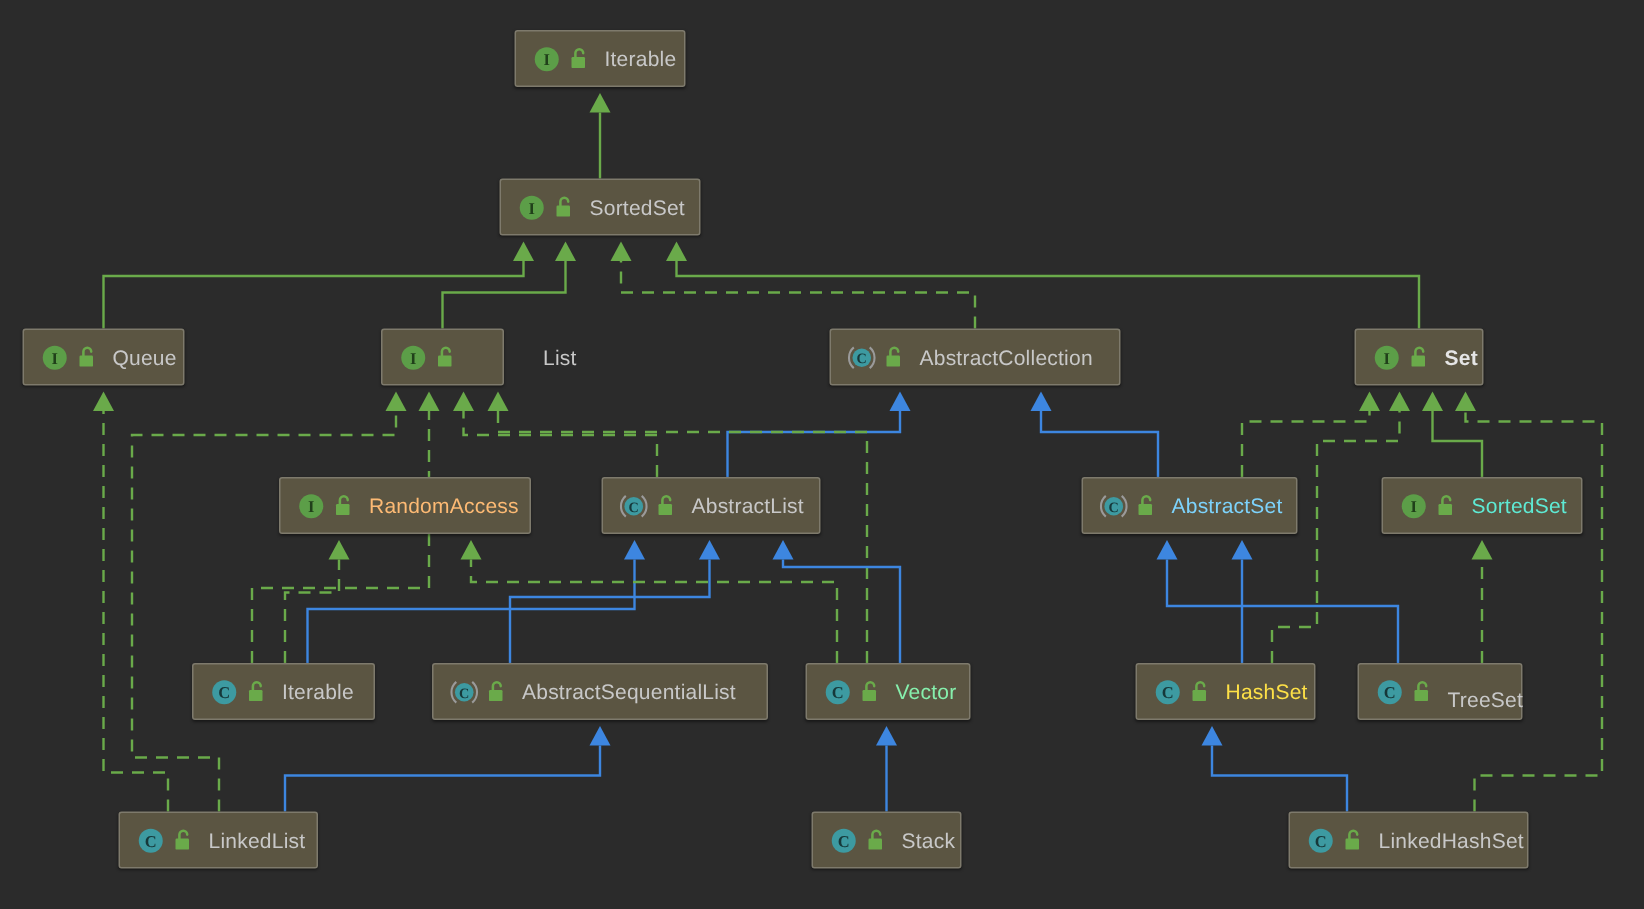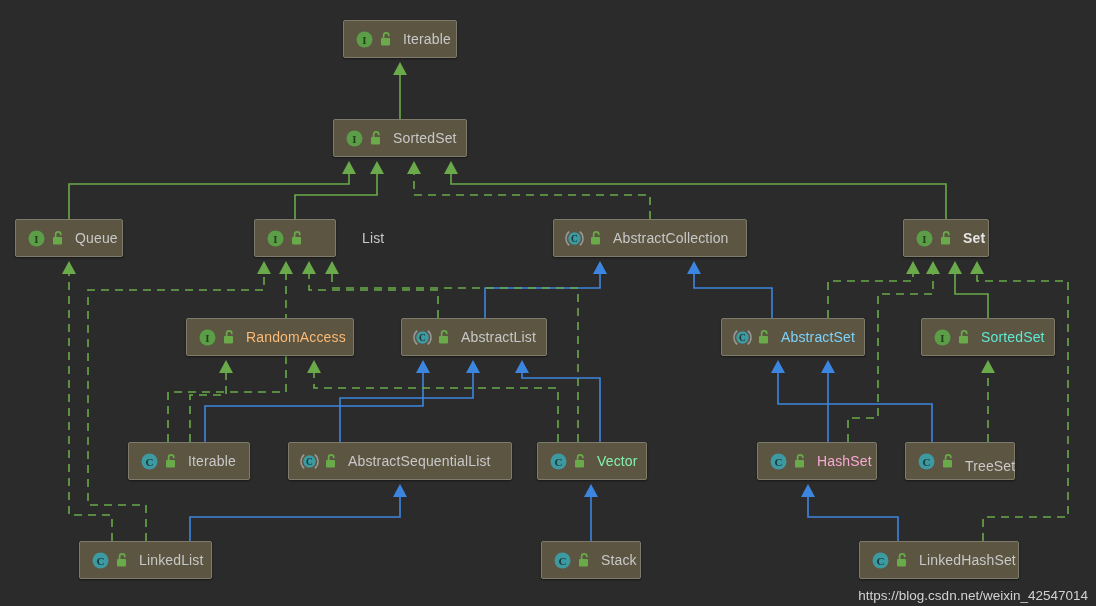--- a/index.html
+++ b/index.html
@@ -398,21 +398,21 @@
             <circle cx="9.5" cy="9.5" r="8" fill="#3d9aa1"></circle>
             <text x="9.5" y="13.6" text-anchor="middle" font-family="Liberation Serif, serif" font-size="11" font-weight="bold" fill="#16383a">C</text>
           </svg>
         </span>
         <span class="node-lock">
           <svg width="14" height="16" viewBox="0 0 14 16">
             <path d="M3.6 7.2 V4.4 a2.6 2.6 0 0 1 5.2 0" stroke="#6aaa4a" stroke-width="1.7" fill="none" stroke-linecap="round"></path>
             <rect x="1" y="7" width="9" height="7.4" rx="0.8" fill="#6aaa4a"></rect>
           </svg>
         </span>
-        <span class="node-label" style="color: #f9a8d4;">HashSet</span>
+        <span class="node-label" style="color: #fde047;">HashSet</span>
       </div>
       <div class="uml-node" style="left: 905px; top: 442px; width: 110px; background: rgb(91, 85, 66); border-color: rgb(126, 122, 108);">
         <span class="node-icon">
           <svg width="19" height="19" viewBox="0 0 19 19">
             <circle cx="9.5" cy="9.5" r="8" fill="#3d9aa1"></circle>
             <text x="9.5" y="13.6" text-anchor="middle" font-family="Liberation Serif, serif" font-size="11" font-weight="bold" fill="#16383a">C</text>
           </svg>
         </span>
         <span class="node-lock">
           <svg width="14" height="16" viewBox="0 0 14 16">
@@ -462,15 +462,14 @@
         <span class="node-lock">
           <svg width="14" height="16" viewBox="0 0 14 16">
             <path d="M3.6 7.2 V4.4 a2.6 2.6 0 0 1 5.2 0" stroke="#6aaa4a" stroke-width="1.7" fill="none" stroke-linecap="round"></path>
             <rect x="1" y="7" width="9" height="7.4" rx="0.8" fill="#6aaa4a"></rect>
           </svg>
         </span>
         <span class="node-label" style="color: rgb(200, 200, 200);">LinkedHashSet</span>
       </div>
     </div>
 
-  <div id="watermark">https://blog.csdn.net/weixin_42547014</div>
 
 </div>
 
 </body></html>

